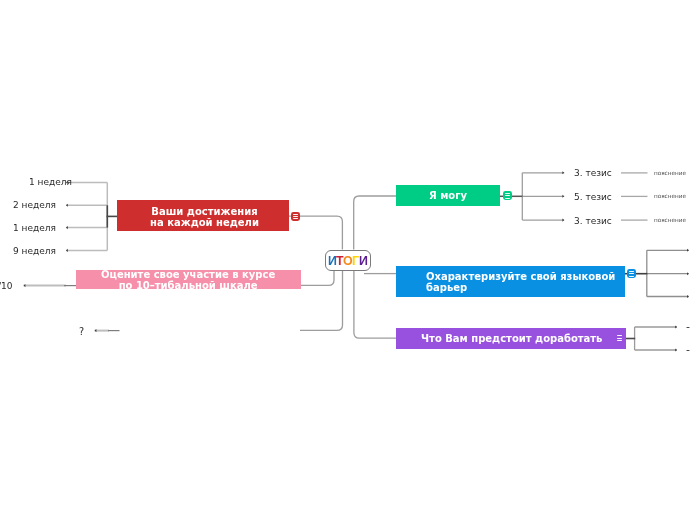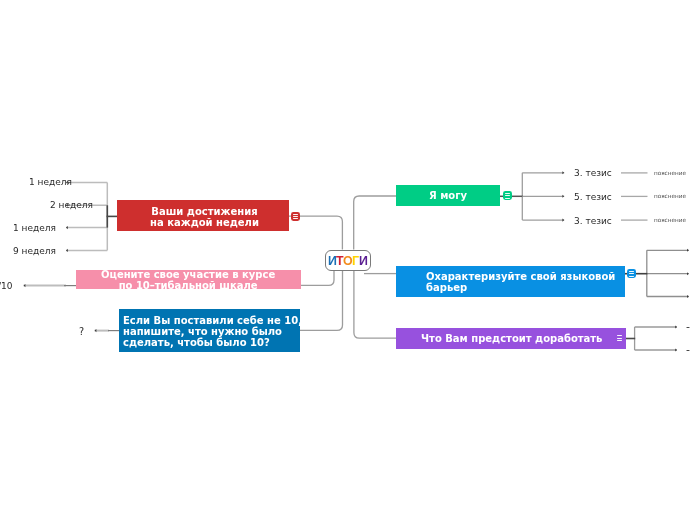--- a/index.html
+++ b/index.html
@@ -118,25 +118,20 @@
     <i></i>
       <i></i>
       <i></i>
   </div>
 
   <div class="node" style="left:76px;top:270px;width:225px;height:19px;background:#f68faa;justify-content:center;padding-top:2.3px;">
     <span class="txt">Оцените свое участие в курсе
 по 10–тибальной шкале</span>
   </div>
 
-  <div class="node lft" style="left:118.8px;top:309px;width:181.5px;height:42.9px;background:#0074b2;padding-left:4.1px;padding-top:3.3px;">
-    <span class="txt">Если Вы поставили себе не 10,
-напишите, что нужно было
-сделать, чтобы было 10?</span>
-  </div>
 
   <div class="node" style="left:396px;top:185.1px;width:104.1px;height:20.6px;background:#00cd85;justify-content:center;padding-top:2.7px;">
     <span class="txt">Я могу</span>
   </div>
   <div class="pill" style="left:502.6px;top:191.2px;background:#00cd85;">
     <i></i>
       <i></i>
       <i></i>
   </div>
 
@@ -161,21 +156,21 @@
 
   <div id="center-node" style="left:325.4px;top:249.6px;width:45.3px;height:21.3px;padding-right:1.1px;padding-top:2px;">
     <span class="ch" style="color: rgb(26, 111, 181);">И</span>
       <span class="ch" style="color: rgb(208, 31, 52);">Т</span>
       <span class="ch" style="color: rgb(242, 139, 28);">О</span>
       <span class="ch" style="color: rgb(255, 212, 0);">Г</span>
       <span class="ch" style="color: rgb(91, 31, 146);">И</span>
   </div>
 
   <div class="leaf" style="left:29px;top:177.4px;text-align:right;">1 неделя</div>
-  <div class="leaf" style="left:13px;top:200.3px;margin-left:37px;">2 неделя</div>
+  <div class="leaf" style="left:13px;top:200.3px;">2 неделя</div>
   <div class="leaf" style="left:13px;top:223.4px;">1 неделя</div>
   <div class="leaf" style="left:13px;top:246.3px;">9 неделя</div>
 
   <div class="leaf" style="left:-1.8px;top:281.3px;">/10</div>
   <div class="leaf" style="left:79.1px;top:326.2px;font-size:9.6px;">?</div>
 
   <div class="leaf" style="left:574px;top:168.3px;">3. тезис</div>
   <div class="leaf" style="left:574px;top:191.8px;">5. тезис</div>
   <div class="leaf" style="left:574px;top:215.5px;">3. тезис</div>
 

